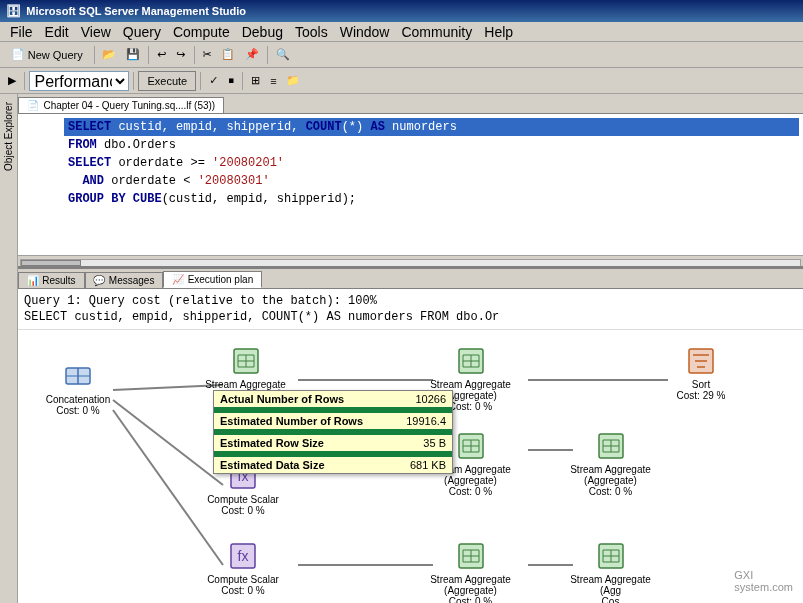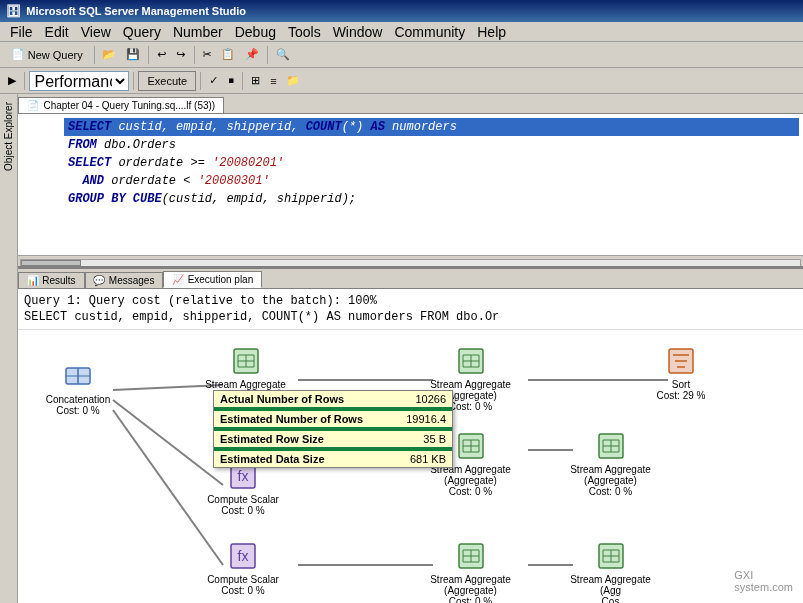--- a/index.html
+++ b/index.html
@@ -270,21 +270,21 @@
       border: 1px solid #808080;
       box-shadow: 2px 2px 4px rgba(0,0,0,0.3);
       font-size: 11px;
       z-index: 10;
       width: 240px;
     }
     .tooltip-row {
       display: flex;
       justify-content: space-between;
       padding: 2px 6px;
-      border-bottom: 4px solid #15803d;
+      border-bottom: 6px solid #15803d;
     }
     .tooltip-row:last-child { border-bottom: none; }
     .tooltip-label { font-weight: bold; color: #000; }
     .tooltip-value { color: #000; }
 
     
     .plan-node {
       position: absolute;
       text-align: center;
       font-size: 10px;
@@ -324,21 +324,21 @@
 <div class="title-bar">
   <span class="icon">🗄</span>
   <span>Microsoft SQL Server Management Studio</span>
 </div>
 
 <div class="menu-bar">
   <span class="menu-item">File</span>
   <span class="menu-item">Edit</span>
   <span class="menu-item">View</span>
   <span class="menu-item">Query</span>
-  <span class="menu-item">Number</span>
+  <span class="menu-item">Compute</span>
   <span class="menu-item">Debug</span>
   <span class="menu-item">Tools</span>
   <span class="menu-item">Window</span>
   <span class="menu-item">Community</span>
   <span class="menu-item">Help</span>
 </div>
 
 <div class="toolbar">
   <button class="new-query-btn">
     <span>📄</span>
@@ -385,21 +385,21 @@
 
   <div class="content-area">
 
     <div class="query-editor">
       <div class="editor-tab-bar">
         <div class="editor-tab">
           <span>📄</span>
           <span>Chapter 04 - Query Tuning.sq....lf (53))</span>
         </div>
       </div>
-      <div style="position:relative; height: calc(175px - 20px - 14px); overflow: hidden; font-style: italic;">
+      <div style="position:relative; height: calc(175px - 20px - 14px); overflow: hidden;">
         <div class="editor-gutter">
           <div>⊟</div>
           <div>&nbsp;</div>
           <div>&nbsp;</div>
           <div>&nbsp;</div>
           <div>&nbsp;</div>
         </div>
         <div class="editor-content">
           <span class="line-selected" style="display:block; margin-left:-4px; padding-left:4px;">
             <span class="kw">SELECT</span> custid, empid, shipperid, <span class="kw">COUNT</span>(*) <span class="kw">AS</span> numorders
@@ -499,21 +499,21 @@
                 <line x1="6" y1="20" x2="22" y2="20" stroke="#408040" stroke-width="1"></line>
                 <line x1="6" y1="8" x2="6" y2="20" stroke="#408040" stroke-width="1"></line>
                 <line x1="14" y1="8" x2="14" y2="20" stroke="#408040" stroke-width="1"></line>
                 <line x1="22" y1="8" x2="22" y2="20" stroke="#408040" stroke-width="1"></line>
               </svg>
             </div>
             <div>Stream Aggregate<br>(Aggregate)</div>
             <div>Cost: 0 %</div>
           </div>
 
-          <div class="plan-node" style="left:628px; top:15px; width:70px;">
+          <div class="plan-node" style="left:648px; top:15px; width:70px;">
             <div class="plan-node-icon">
               <svg width="28" height="28" viewBox="0 0 28 28">
                 <rect x="2" y="2" width="24" height="24" rx="2" fill="#f0d0c0" stroke="#c06020" stroke-width="1.5"></rect>
                 <line x1="6" y1="8" x2="22" y2="8" stroke="#c06020" stroke-width="1.5"></line>
                 <line x1="8" y1="14" x2="20" y2="14" stroke="#c06020" stroke-width="1.5"></line>
                 <line x1="10" y1="20" x2="18" y2="20" stroke="#c06020" stroke-width="1.5"></line>
               </svg>
             </div>
             <div>Sort</div>
             <div>Cost: 29 %</div>

